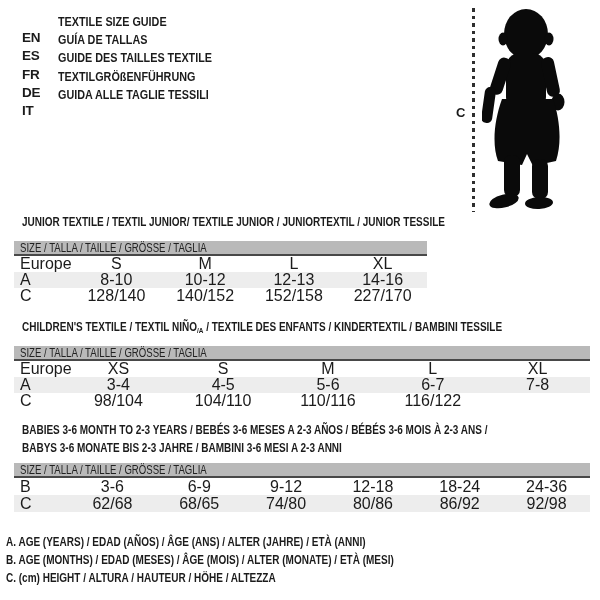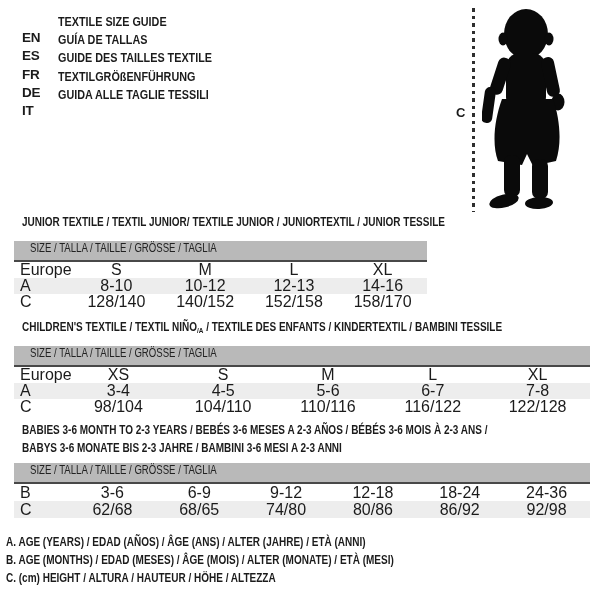--- a/index.html
+++ b/index.html
@@ -27,22 +27,22 @@
   .tt1 { top:215px; }
   .tt2 { top:320px; }
   .tt3 { top:422px; line-height:17.5px; }
   .subsc { font-size:8px; vertical-align:-2px; }
 
   
   .tbl { position:absolute; left:14px; }
   .t1 { top:241px; width:413px; }
   .t2 { top:346px; width:576px; }
   .t3 { top:463px; width:576px; }
-  .size-band { height:21px; line-height:15px; background:#b9b9b9; border-bottom:2px solid #484848;
-    padding-left:16px; font-size:12px; color:#222222; }
+  .size-band { height:15px; line-height:15px; background:#b9b9b9; border-bottom:2px solid #484848;
+    padding-left:6px; font-size:12px; color:#222222; }
   .trow { display:grid; height:16px; line-height:16px; font-size:16px; }
   .t3 .trow { height:17px; line-height:17px; }
   .t1 .trow { grid-template-columns:58px repeat(4,1fr); }
   .t2 .trow { grid-template-columns:52px repeat(5,1fr); }
   .t3 .trow { grid-template-columns:55px repeat(6,1fr); }
   .lab { padding-left:6px; }
   .val { text-align:center; }
   .shaded { background:#ededed; }
 
   
@@ -116,21 +116,21 @@
       <span class="val">8-10</span>
       <span class="val">10-12</span>
       <span class="val">12-13</span>
       <span class="val">14-16</span>
     </div>
     <div class="trow">
       <span class="lab">C</span>
       <span class="val">128/140</span>
       <span class="val">140/152</span>
       <span class="val">152/158</span>
-      <span class="val">158/170</span>
+      <span class="val">227/170</span>
     </div>
   </div>
 
   <div class="tbl-title tt2">
     <span class="cond"><span>CHILDREN'S TEXTILE / TEXTIL NIÑO</span><span class="subsc">/A</span><span> / TEXTILE DES ENFANTS / KINDERTEXTIL / BAMBINI TESSILE</span></span>
   </div>
   <div class="tbl t2">
     <div class="size-band">
       <span class="cond">SIZE / TALLA / TAILLE / GRÖSSE / TAGLIA</span>
     </div>
@@ -149,21 +149,20 @@
       <span class="val">5-6</span>
       <span class="val">6-7</span>
       <span class="val">7-8</span>
     </div>
     <div class="trow">
       <span class="lab">C</span>
       <span class="val">98/104</span>
       <span class="val">104/110</span>
       <span class="val">110/116</span>
       <span class="val">116/122</span>
-      <span class="val">122/128</span>
     </div>
   </div>
 
   <div class="tbl-title tt3">
     <div><span class="cond">BABIES 3-6 MONTH TO 2-3 YEARS / BEBÉS 3-6 MESES A 2-3 AÑOS / BÉBÉS 3-6 MOIS À 2-3 ANS /</span></div>
     <div><span class="cond">BABYS 3-6 MONATE BIS 2-3 JAHRE / BAMBINI 3-6 MESI A 2-3 ANNI</span></div>
   </div>
   <div class="tbl t3">
     <div class="size-band">
       <span class="cond">SIZE / TALLA / TAILLE / GRÖSSE / TAGLIA</span>

